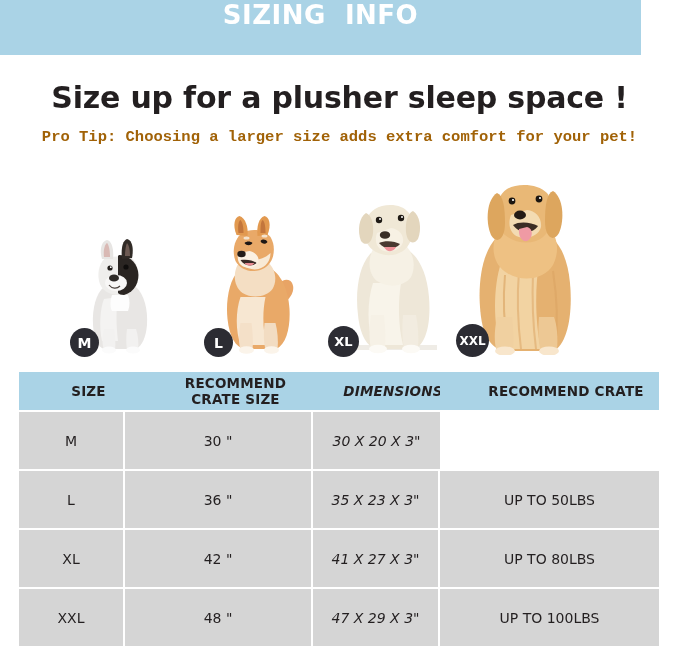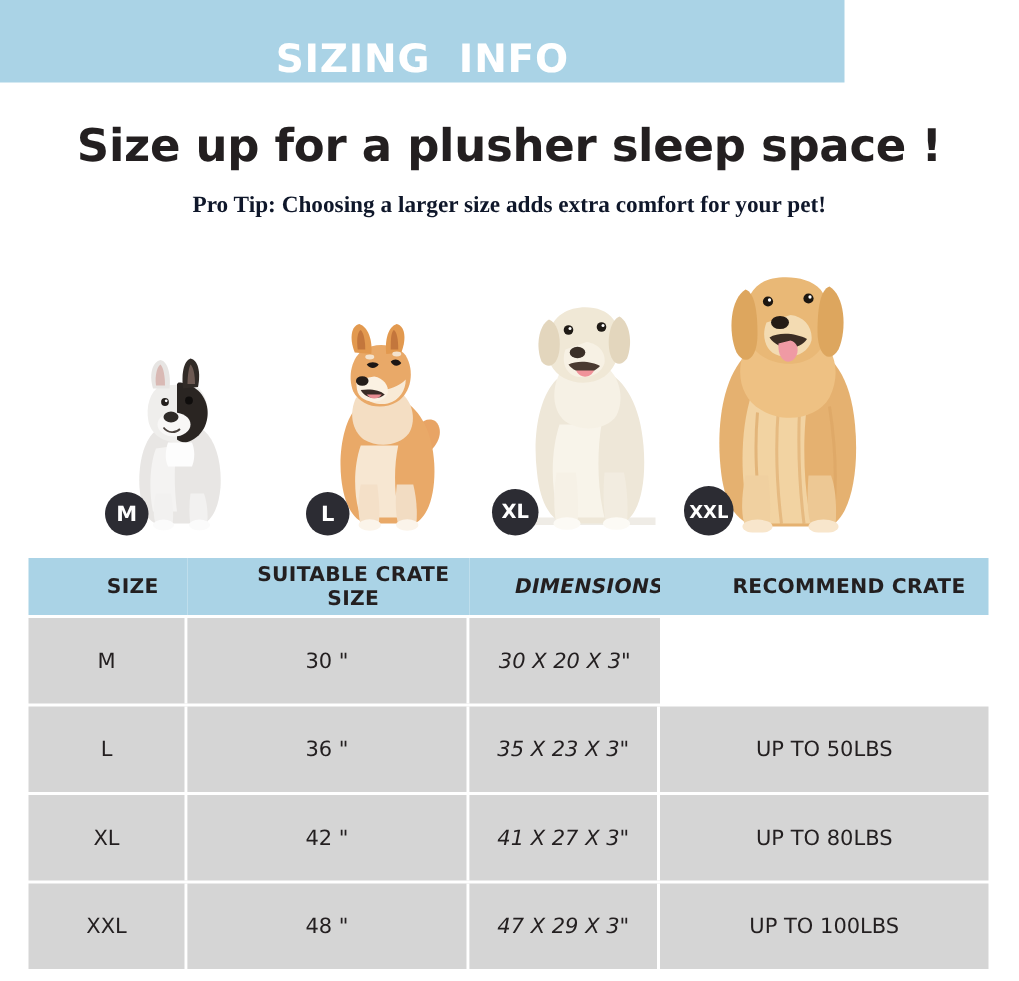--- a/index.html
+++ b/index.html
@@ -11,25 +11,25 @@
     width: 679px;
     height: 654px;
     font-family: "Liberation Sans", sans-serif;
     color: #231f20;
     overflow: hidden;
     position: relative;
   }
 
   
   .banner {
-    width: 563px;
+    width: 641px;
     height: 55px;
     background: #aad3e6;
     display: flex;
-    align-items: flex-end;
+    align-items: flex-start;
     justify-content: center;
   }
   .banner-title {
     color: #ffffff;
     font-size: 26px;
     font-weight: bold;
     letter-spacing: 0.5px;
     white-space: pre;
     font-family: "DejaVu Sans", sans-serif;
   }
@@ -44,22 +44,22 @@
     font-weight: bold;
     color: #231f20;
     letter-spacing: -0.2px;
     font-family: "DejaVu Sans", sans-serif;
     line-height: 1.1;
   }
   .subhead {
     margin-top: 14px;
     font-size: 15.5px;
     font-weight: bold;
-    color: #0f172a;
-    font-family: Liberation Serif, serif;
+    color: #a16207;
+    font-family: Liberation Mono, monospace;
   }
 
   
   .dog-row {
     position: relative;
     height: 200px;
     margin-top: 14px;
   }
   .dog-cell {
     position: absolute;
@@ -307,21 +307,21 @@
       </g>
     </svg>
     <div class="badge xxl">XXL</div>
   </div>
 </div>
 
 <div class="table">
 
   <div class="trow head">
     <div class="tcell c0">SIZE</div>
-    <div class="tcell c1">SUITABLE CRATE SIZE</div>
+    <div class="tcell c1">RECOMMEND CRATE SIZE</div>
     <div class="tcell c2">DIMENSIONS</div>
     <div class="tcell c3">RECOMMEND CRATE</div>
   </div>
 
   <div class="trow body">
     <div class="tcell c0">M</div>
     <div class="tcell c1">30 "</div>
     <div class="tcell c2">30 X 20 X 3"</div>
   </div>
 

